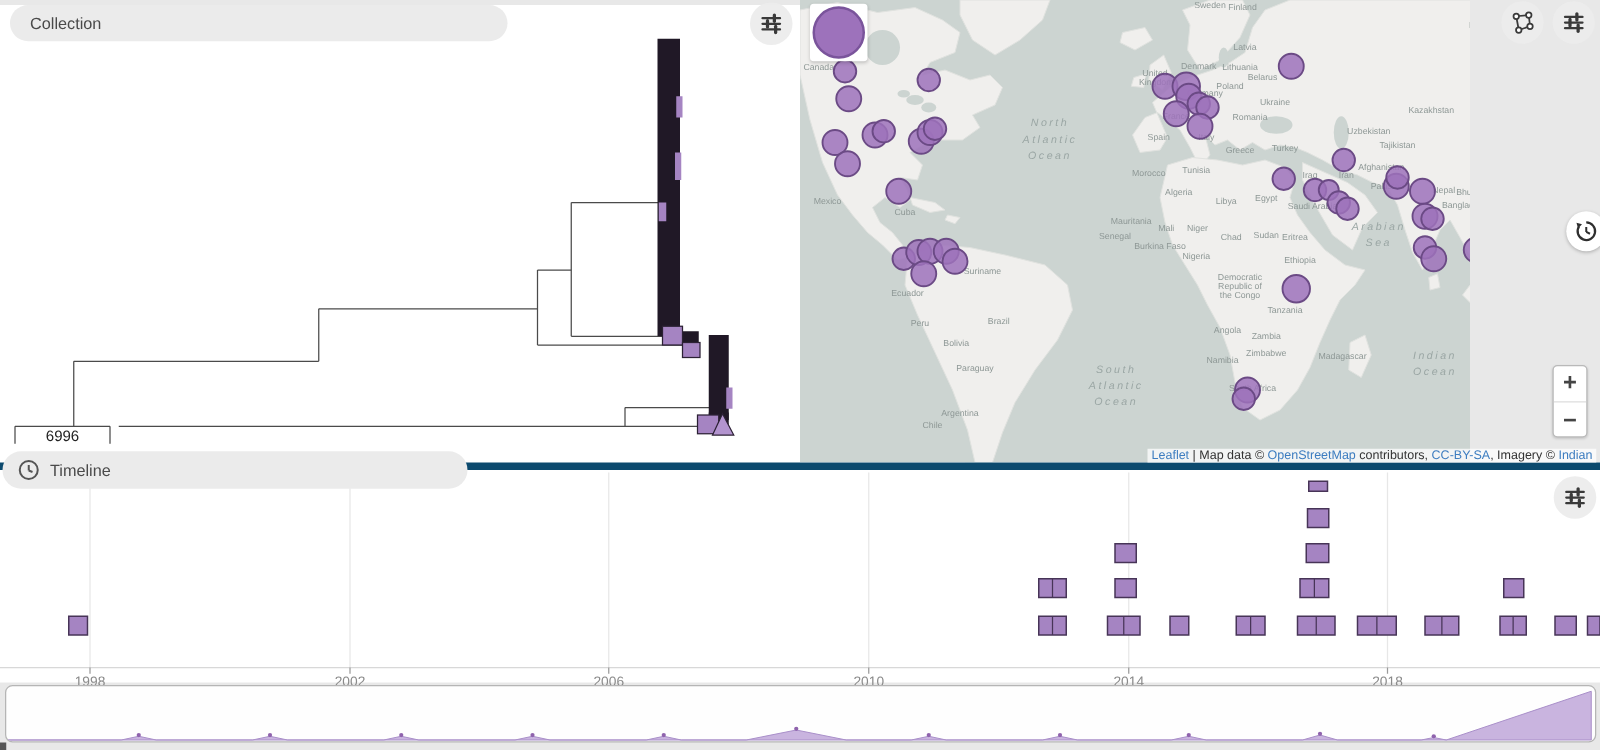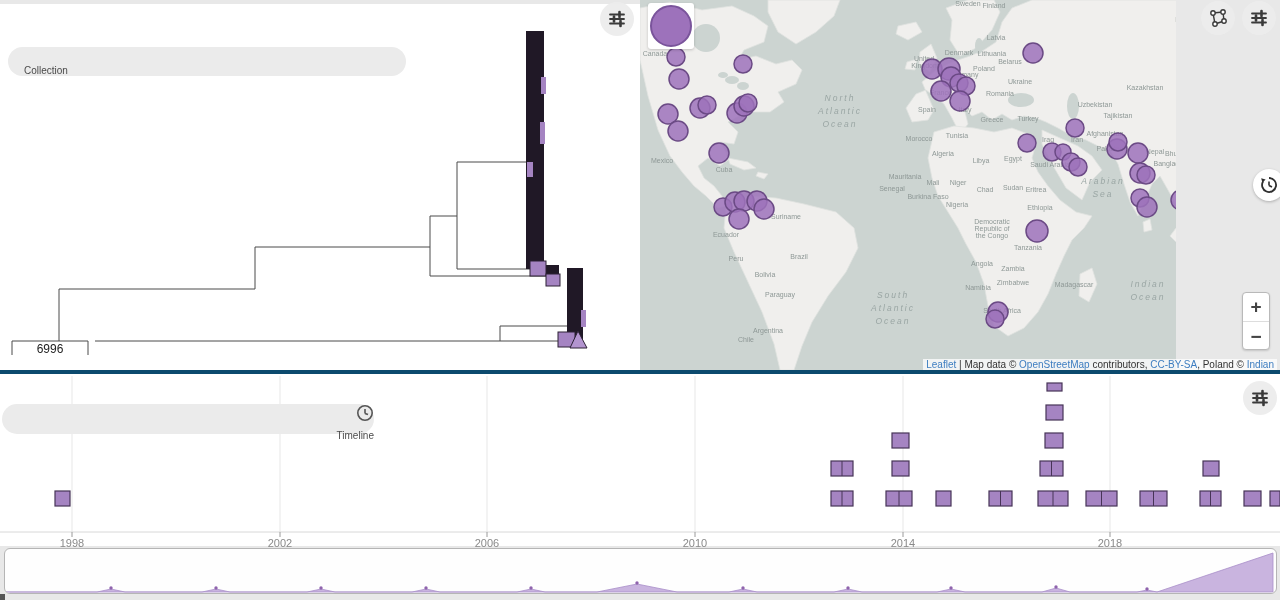--- a/index.html
+++ b/index.html
@@ -2,26 +2,26 @@
 <html><head>
 <meta charset="utf-8">
 <style>
   * { margin:0; padding:0; box-sizing:border-box; }
   html,body { width:1280px; height:600px; background:#e8e8e8; font-family:"Liberation Sans", sans-serif; overflow:hidden; }
   #app { position:relative; width:1280px; height:600px; }
 
   .panel { position:absolute; background:#ffffff; }
   #collection-panel { left:0; top:4px; width:772px; height:370px; }
   #map-panel { left:640px; top:0; width:536px; height:370px; overflow:hidden; }
-  #timeline-panel { left:0; top:370px; width:1280px; height:176px; border-top:4px solid #0c4a6e; }
+  #timeline-panel { left:0; top:370px; width:1280px; height:176px; border-top:6px solid #0c4a6e; }
 
   .pill { position:absolute; background:#ebebeb; border-radius:15px; color:#4a4a4a;
-          font-size:10px; display:flex; align-items:flex-end; z-index:6;margin-top:43px; }
+          font-size:13px; display:flex; align-items:center; z-index:6; }
   #collection-pill { left:8px; top:4px; width:398px; height:29px; padding-left:16px; }
-  #timeline-pill  { left:2px; top:361px; width:372px; height:30px; padding-left:12px; gap:8px;flex-direction:column; }
+  #timeline-pill  { left:2px; top:361px; width:372px; height:30px; padding-left:12px; gap:8px; }
 
   .round-btn { position:absolute; border-radius:50%; display:flex; align-items:center; justify-content:center; z-index:7; cursor:pointer; }
   .gray-btn { background:rgba(236,236,236,.95); width:34px; height:34px; }
   #tree-settings-btn { left:600px; top:2px; }
   #map-lasso-btn { left:1201px; top:1px; }
   #map-settings-btn { left:1242px; top:1px; }
   #timeline-settings-btn { left:1243px; top:381px; }
   #map-history-btn { left:1253px; top:169px; width:32px; height:32px; background:#ffffff; box-shadow:0 1px 3px rgba(0,0,0,.25); }
 
   #map-legend { position:absolute; left:648px; top:3px; width:46px; height:46px; background:#ffffff;
@@ -310,21 +310,21 @@
         <polygon points="3.2,4.2 7.6,5.4 4.4,8.8" fill="#2f2f2f"></polygon>
         <line x1="11" y1="7.5" x2="11" y2="11.5" stroke="#2f2f2f" stroke-width="1.6"></line>
         <line x1="11" y1="11.5" x2="14" y2="13" stroke="#2f2f2f" stroke-width="1.6"></line>
       </svg>
     </span>
   </div>
   <div id="map-zoom-control">
     <div class="zbtn">+</div>
     <div class="zbtn">−</div>
   </div>
-  <div id="map-attribution"><span class="lnk">Leaflet</span><span> | Map data © </span><span class="lnk">OpenStreetMap</span><span> contributors, </span><span class="lnk">CC-BY-SA</span><span>, Poland © </span><span class="lnk">Indian</span></div>
+  <div id="map-attribution"><span class="lnk">Leaflet</span><span> | Map data © </span><span class="lnk">OpenStreetMap</span><span> contributors, </span><span class="lnk">CC-BY-SA</span><span>, Imagery © </span><span class="lnk">Indian</span></div>
 
   <section id="timeline-panel" class="panel">
     <svg id="timeline-svg" class="abs" width="1280" height="176">
         <line x1="72" y1="2" x2="72" y2="158" stroke="#e7e7e7" stroke-width="1"></line>
         <line x1="280" y1="2" x2="280" y2="158" stroke="#e7e7e7" stroke-width="1"></line>
         <line x1="487" y1="2" x2="487" y2="158" stroke="#e7e7e7" stroke-width="1"></line>
         <line x1="695" y1="2" x2="695" y2="158" stroke="#e7e7e7" stroke-width="1"></line>
         <line x1="903" y1="2" x2="903" y2="158" stroke="#e7e7e7" stroke-width="1"></line>
         <line x1="1110" y1="2" x2="1110" y2="158" stroke="#e7e7e7" stroke-width="1"></line>
         <line x1="0" y1="158" x2="1280" y2="158" stroke="#d8d8d8" stroke-width="1"></line>

